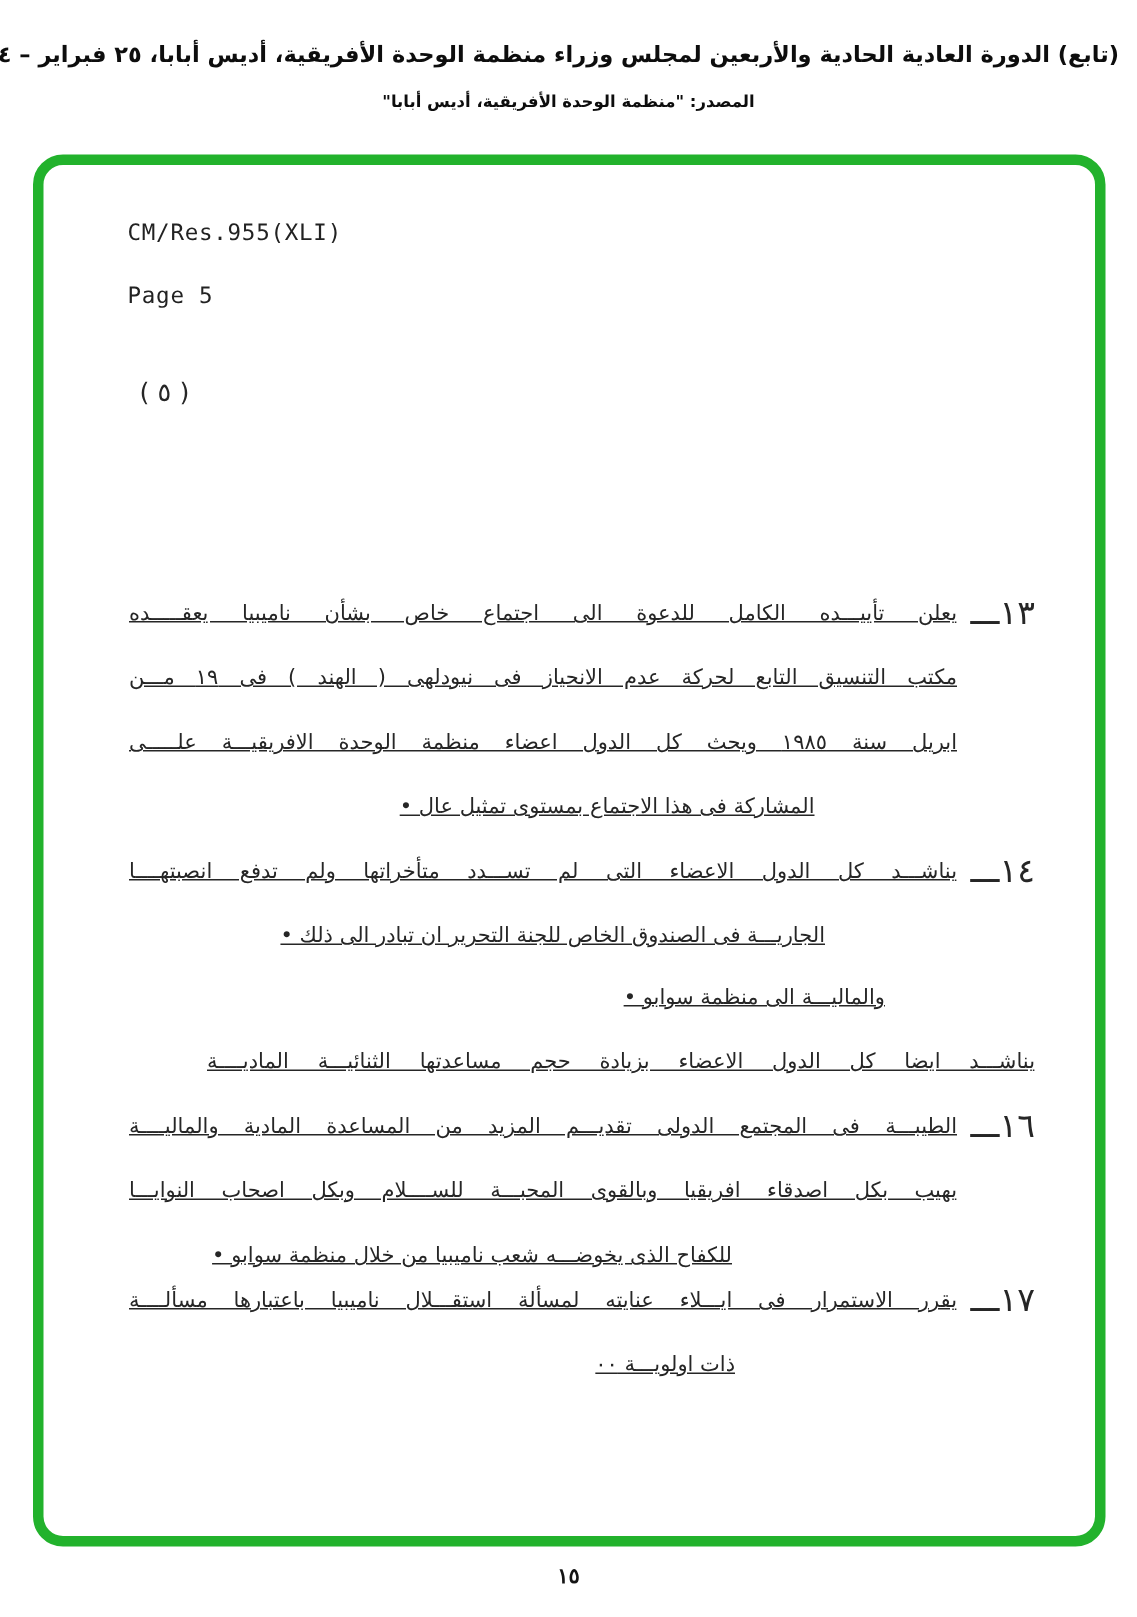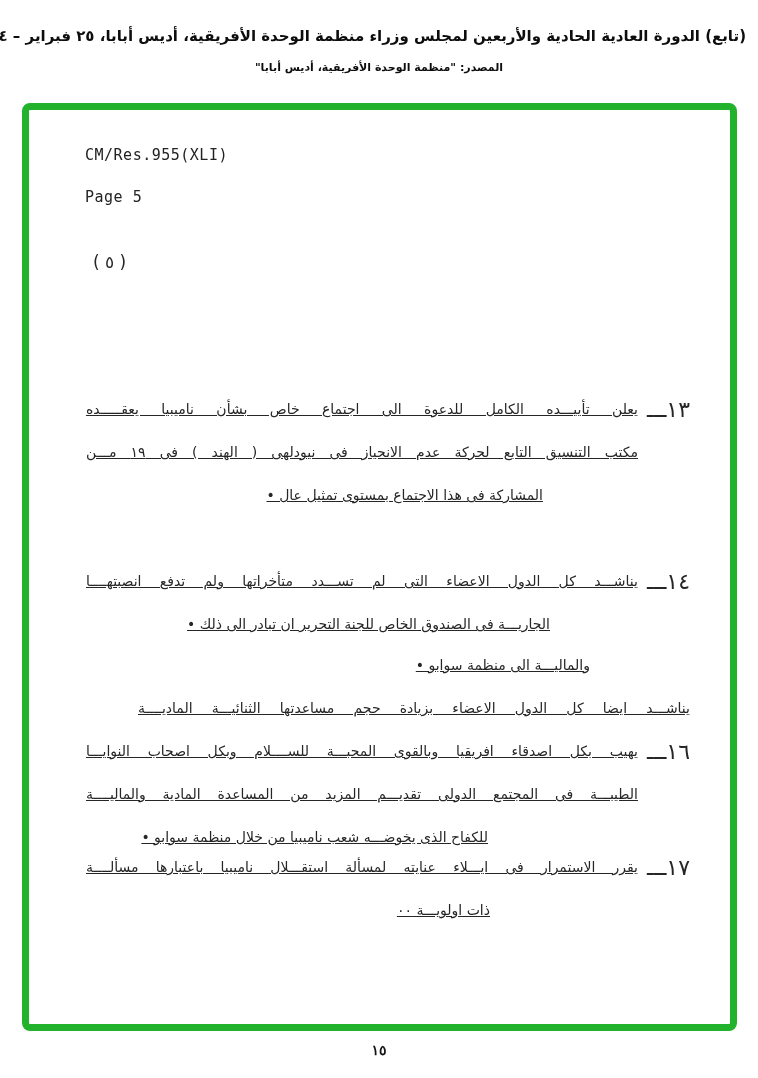--- a/index.html
+++ b/index.html
@@ -22,21 +22,21 @@
     position: absolute; top: 61px; left: 0; right: 0;
     direction: rtl; text-align: center;
     font-weight: bold; font-size: 11px; color: #0d0d0d;
   }
 
   
   .scan-frame {
     position: absolute; left: 22px; top: 103px;
     width: 715px; height: 928px;
     border: 7px solid #22b22c;
-    border-radius: 8px;
+    border-radius: 20px;
     background: #ffffff;
   }
 
   .typewriter {
     position: absolute; left: 56px;
     font-family: "DejaVu Sans Mono", monospace;
     font-size: 15px; letter-spacing: 0.5px; color: #222222;
   }
   .doc-ref { top: 36px; }
   .doc-pg  { top: 78px; }
@@ -92,20 +92,21 @@
 
   <div class="typewriter doc-pg">Page 5</div>
 
   <div class="section-number" dir="rtl">( ٥ )</div>
 
   <div class="para p13">
     <div class="pnum">١٣ـــ</div>
     <div class="ptext">
       <div class="ln full">يعلن تأييـــده الكامل للدعوة الى اجتماع خاص بشأن ناميبيا يعقـــــده</div>
       <div class="ln full">مكتب التنسيق التابع لحركة عدم الانحياز فى نيودلهى ( الهند ) فى ١٩ مـــن</div>
+      <div class="ln full">ابريل سنة ١٩٨٥ ويحث كل الدول اعضاء منظمة الوحدة الافريقيـــة علـــــى</div>
       <div class="ln last" style="padding-left:0;padding-right:95px;">المشاركة فى هذا الاجتماع بمستوى تمثيل عال •</div>
     </div>
   </div>
 
   <div class="para p14">
     <div class="pnum">١٤ـــ</div>
     <div class="ptext">
       <div class="ln full">يناشـــد كل الدول الاعضاء التى لم تســـدد متأخراتها ولم تدفع انصبتهــــا</div>
       <div class="ln last" style="padding-right:88px;">الجاريـــة فى الصندوق الخاص للجنة التحرير ان تبادر الى ذلك •</div>
     </div>
@@ -114,22 +115,22 @@
   <div class="para p15">
     <div class="ptext">
       <div class="ln last" style="padding-right:100px;">والماليـــة الى منظمة سوابو •</div>
       <div class="ln full">يناشـــد ايضا كل الدول الاعضاء بزيادة حجم مساعدتها الثنائيـــة الماديــــة</div>
     </div>
   </div>
 
   <div class="para p16">
     <div class="pnum">١٦ـــ</div>
     <div class="ptext">
+      <div class="ln full">الطيبـــة فى المجتمع الدولى تقديـــم المزيد من المساعدة المادية والماليــــة</div>
       <div class="ln full">يهيب بكل اصدقاء افريقيا وبالقوى المحبـــة للســــلام وبكل اصحاب النوايـــا</div>
-      <div class="ln full">الطيبـــة فى المجتمع الدولى تقديـــم المزيد من المساعدة المادية والماليــــة</div>
       <div class="ln last" style="padding-right:150px;">للكفاح الذى يخوضـــه شعب ناميبيا من خلال منظمة سوابو •</div>
     </div>
   </div>
 
   <div class="para p17">
     <div class="pnum">١٧ـــ</div>
     <div class="ptext">
       <div class="ln full">يقرر الاستمرار فى ايـــلاء عنايته لمسألة استقـــلال ناميبيا باعتبارها مسألــــة</div>
       <div class="ln last" style="padding-right:148px;">ذات اولويـــة ٠٠</div>
     </div>

